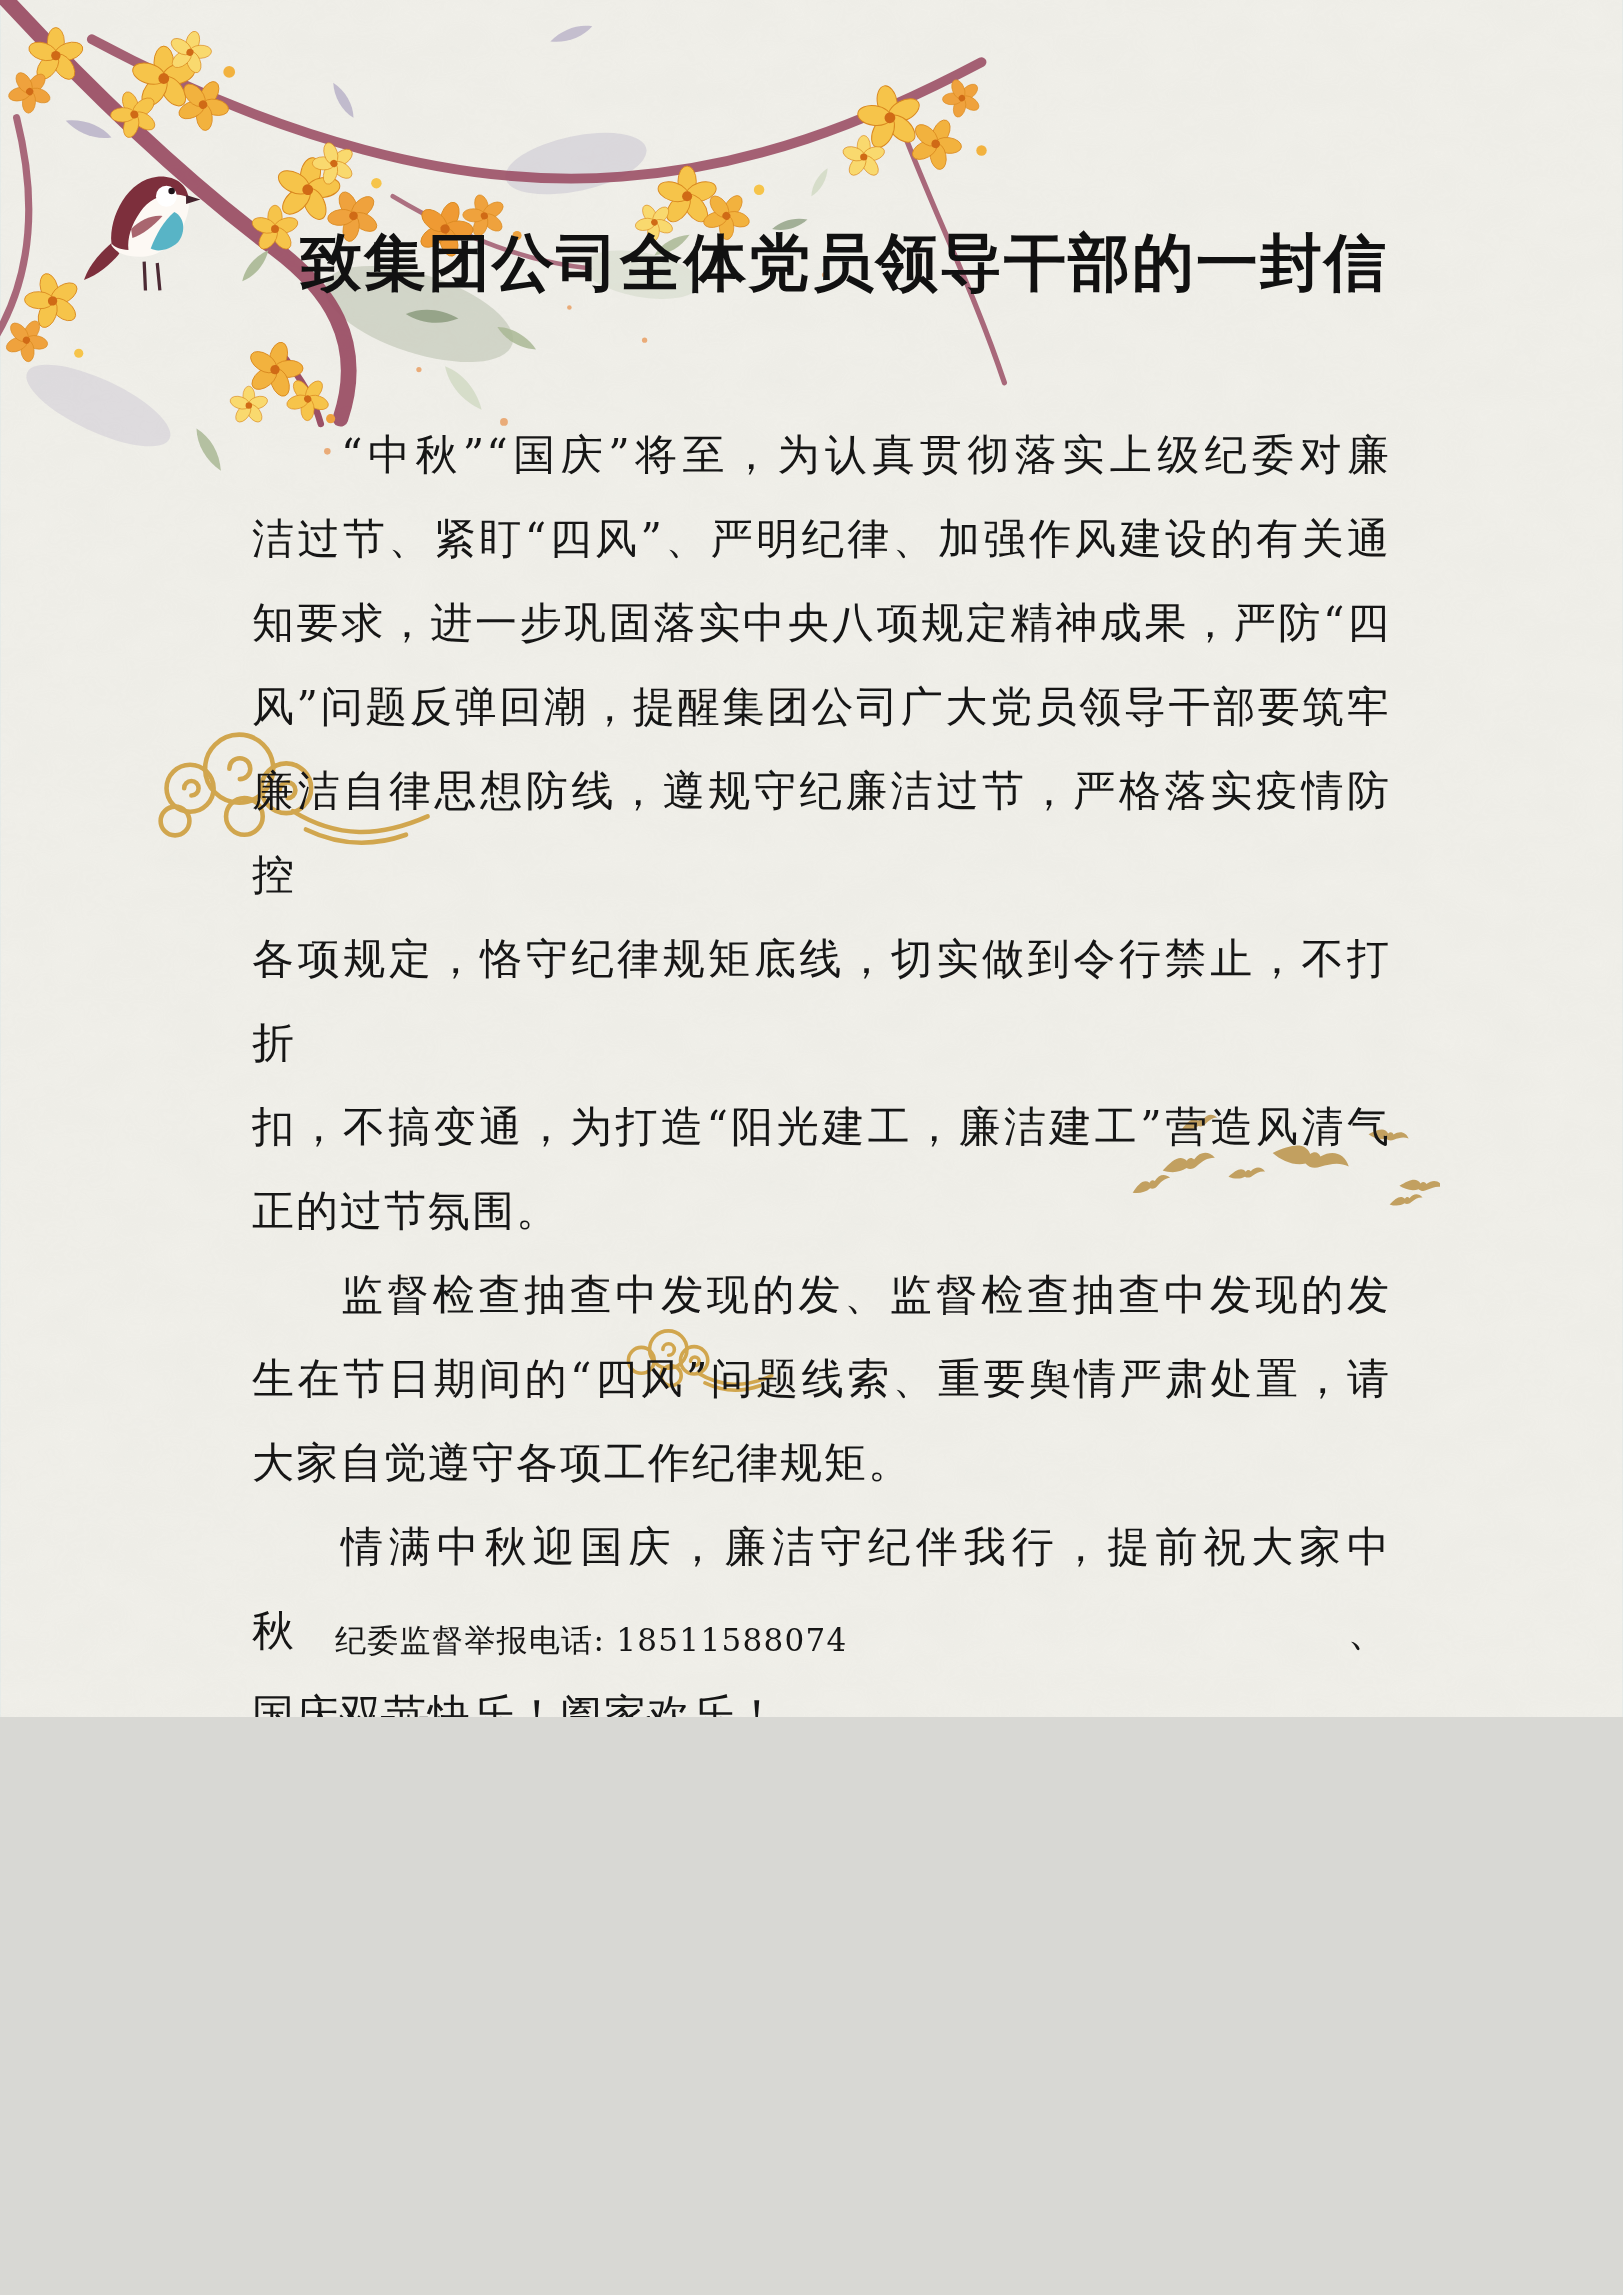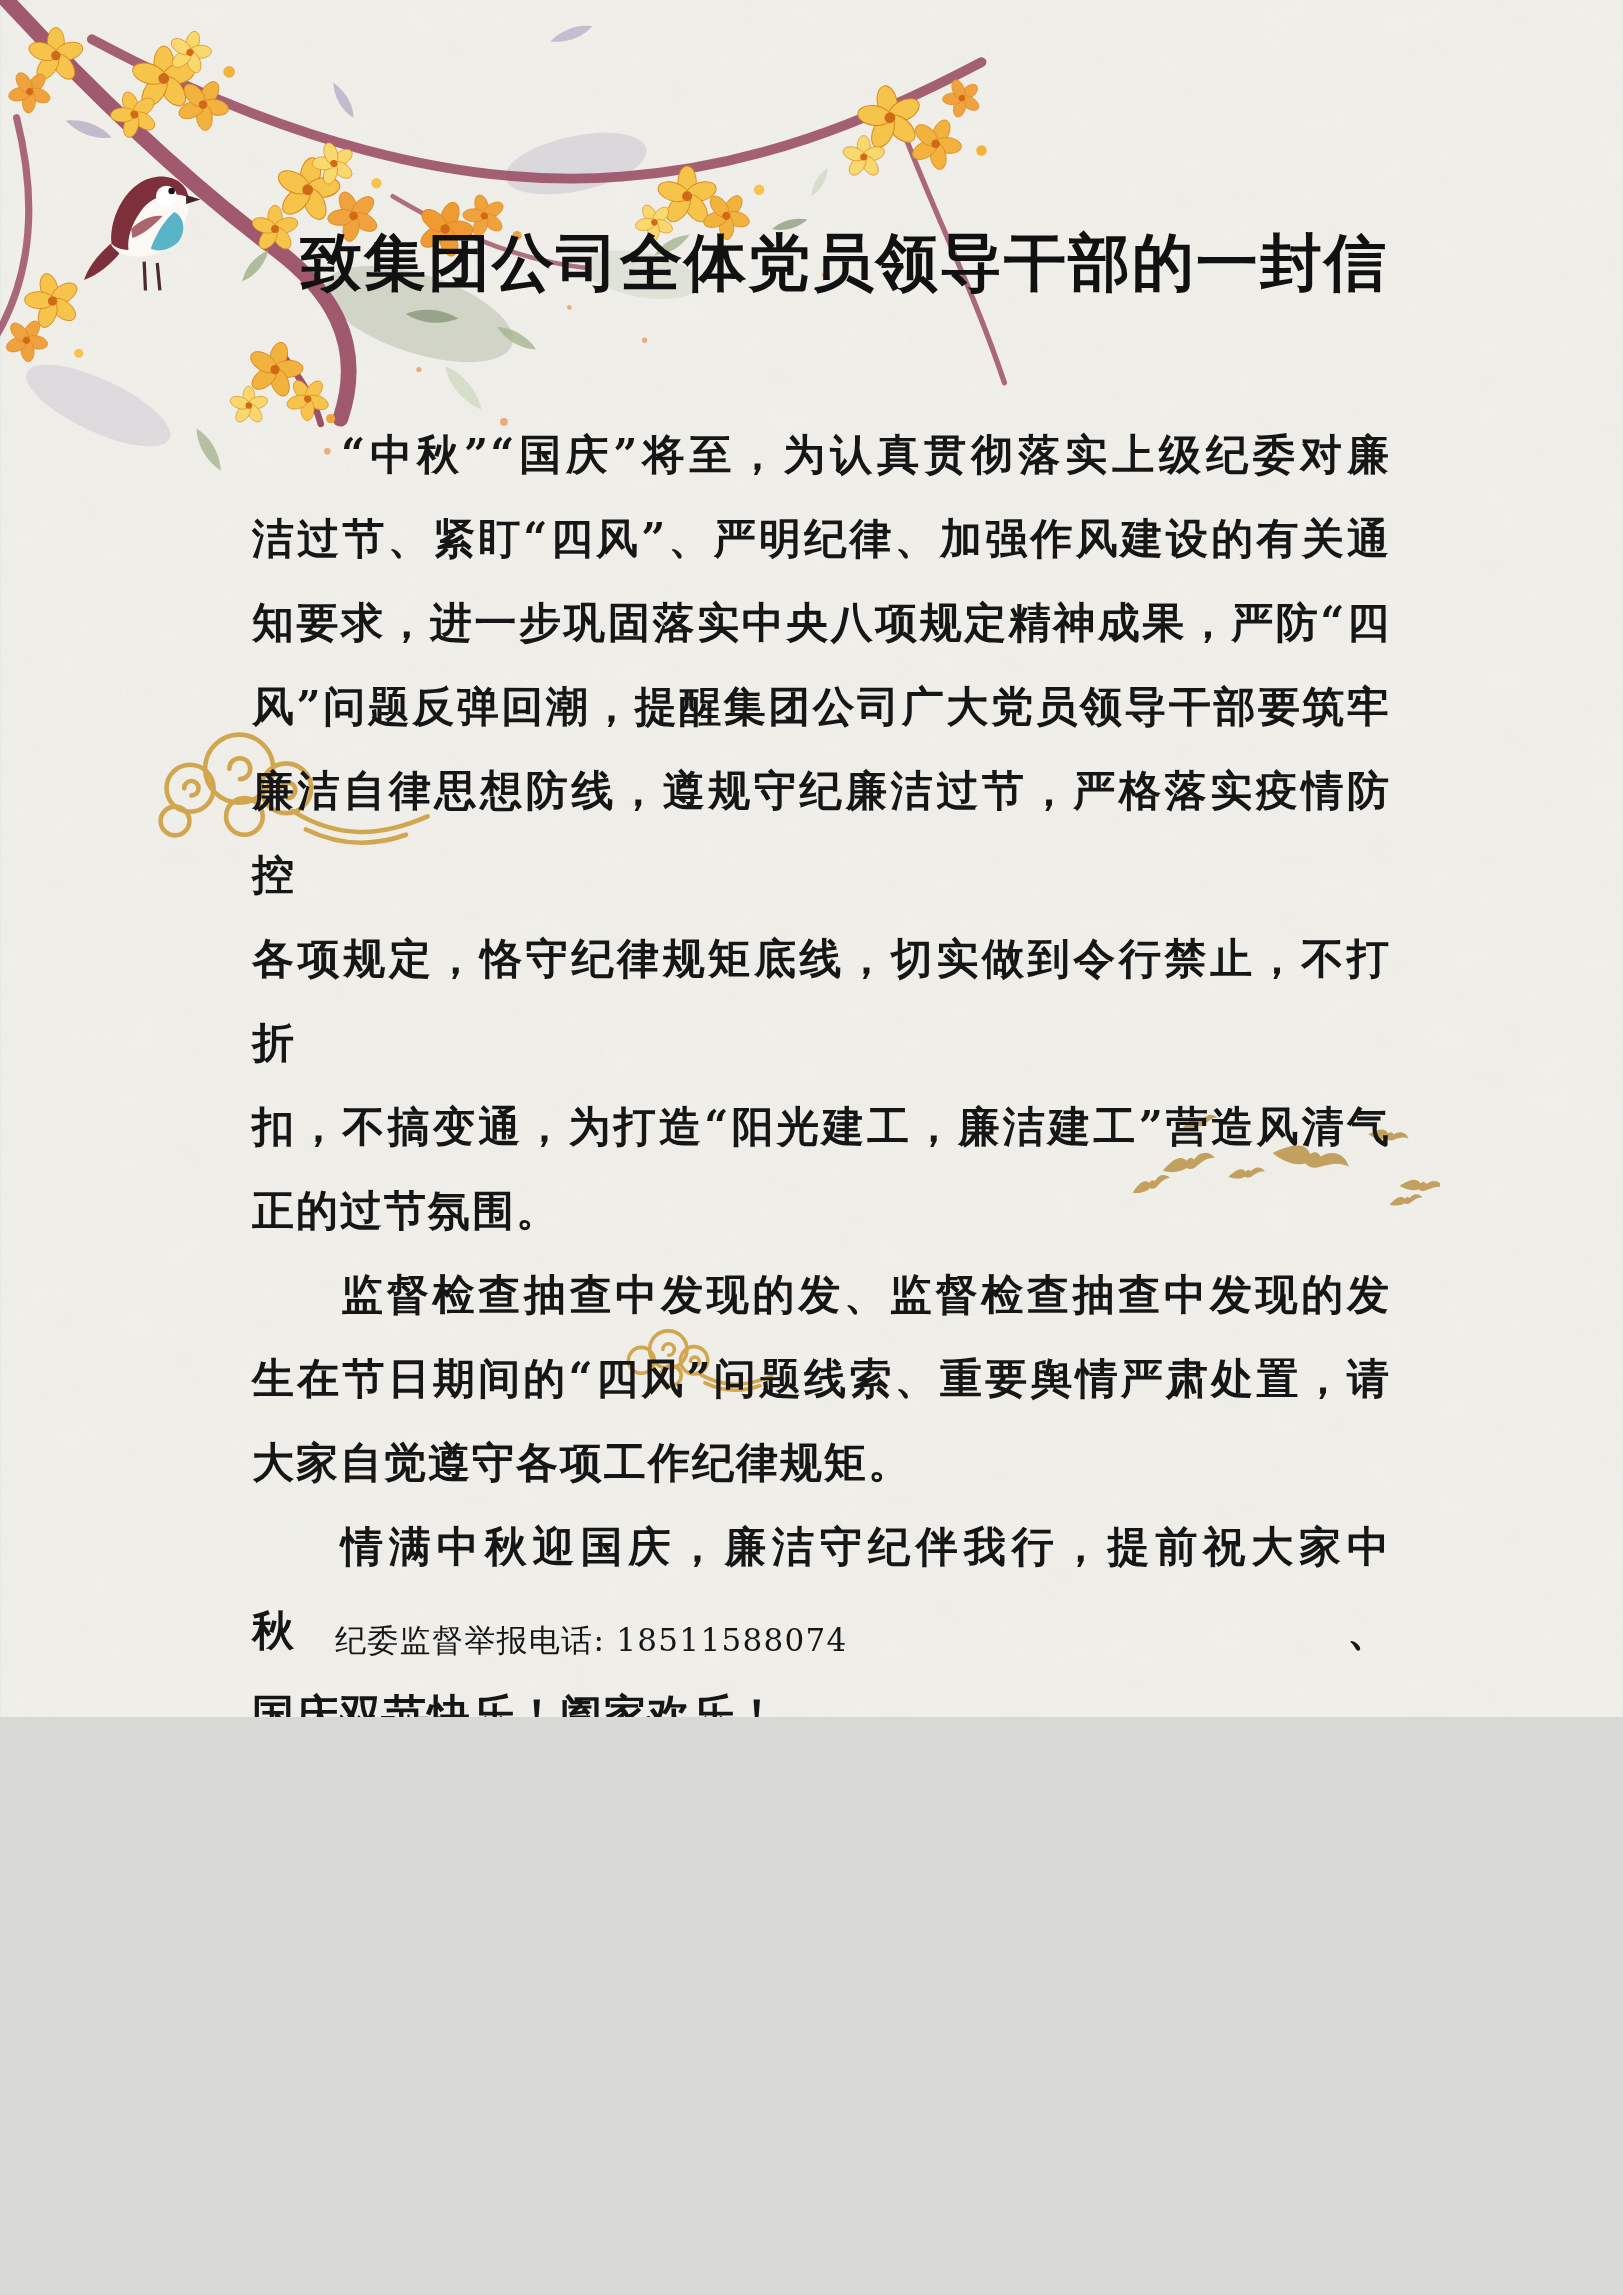--- a/index.html
+++ b/index.html
@@ -16,21 +16,21 @@
   .page-title{
     position:absolute;left:300px;top:221px;z-index:2;
     font-family:"DejaVu Sans", sans-serif;
     font-weight:700;font-size:62px;letter-spacing:2px;
     color:#111;white-space:nowrap;
   }
   .body-block{
     position:absolute;left:252px;top:413px;width:1139px;z-index:2;
     font-size:42px;letter-spacing:2px;color:#161616;
   }
-  .body-line{min-height:84px;line-height:84px;font-weight:bold;}
+  .body-line{min-height:84px;line-height:84px;}
   .body-line.full{text-align:justify;text-align-last:justify;}
   .body-line.indent{text-indent:89px;}
   .contacts{
     position:absolute;left:335px;top:1596px;z-index:2;
     font-size:31px;letter-spacing:1.3px;color:#161616;
   }
   .contact-line{height:89px;line-height:89px;white-space:nowrap;}
   .sig-org{
     position:absolute;left:1147px;top:1964px;transform:translateX(-50%);
     z-index:2;font-size:39px;letter-spacing:3.3px;white-space:nowrap;color:#161616;

